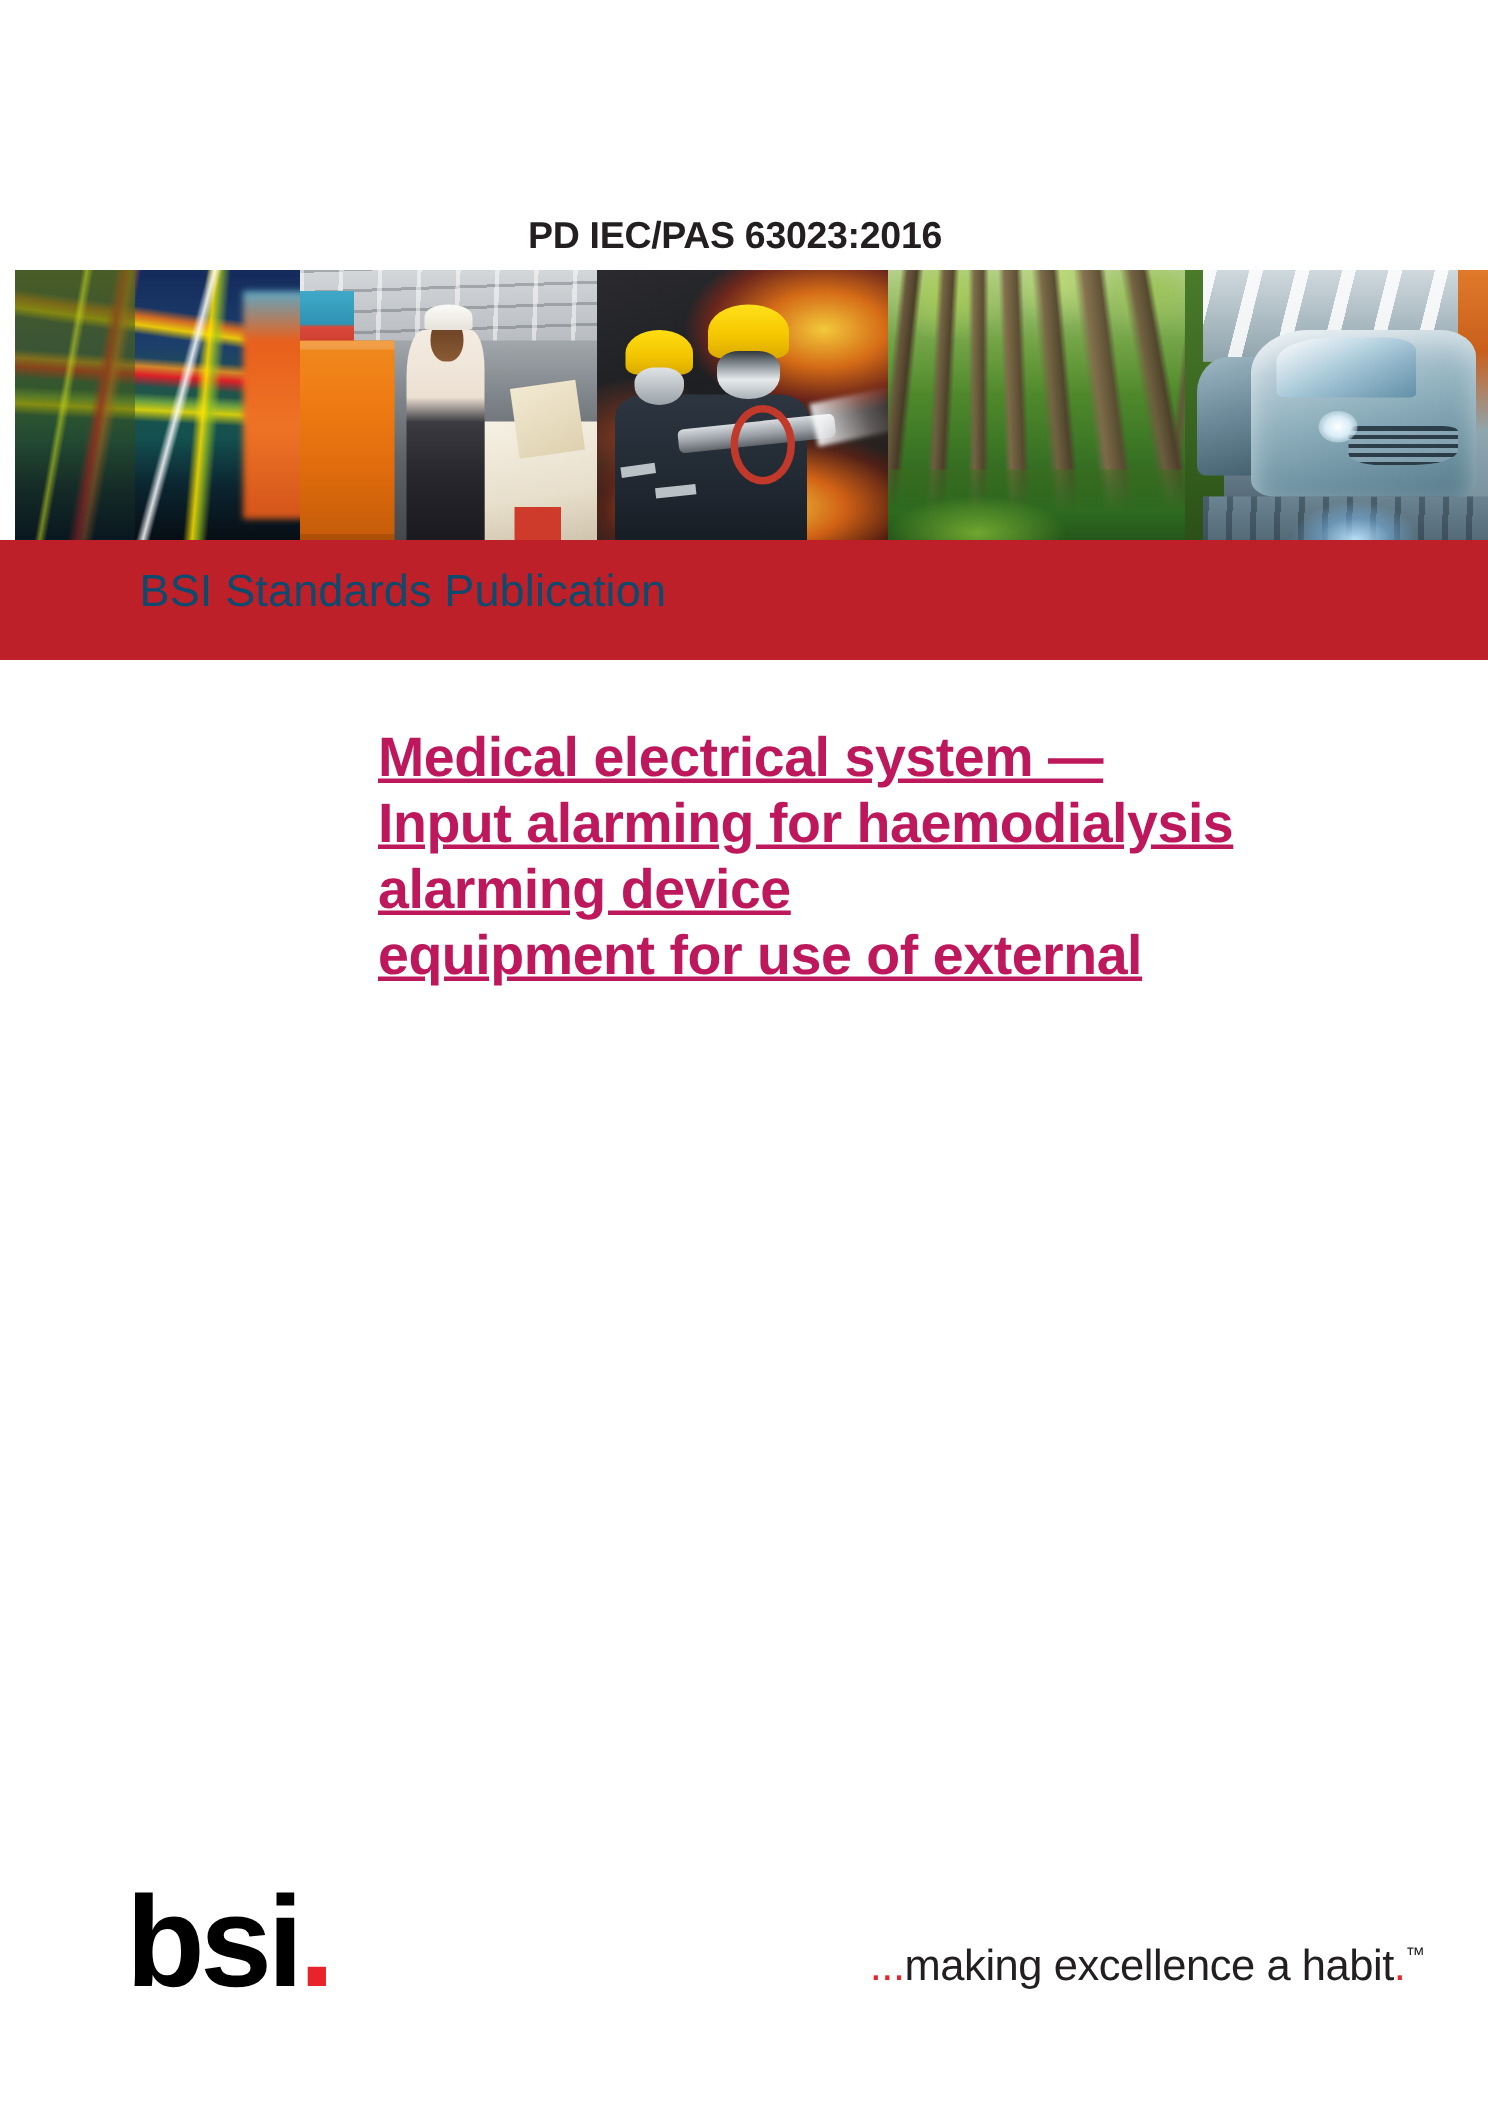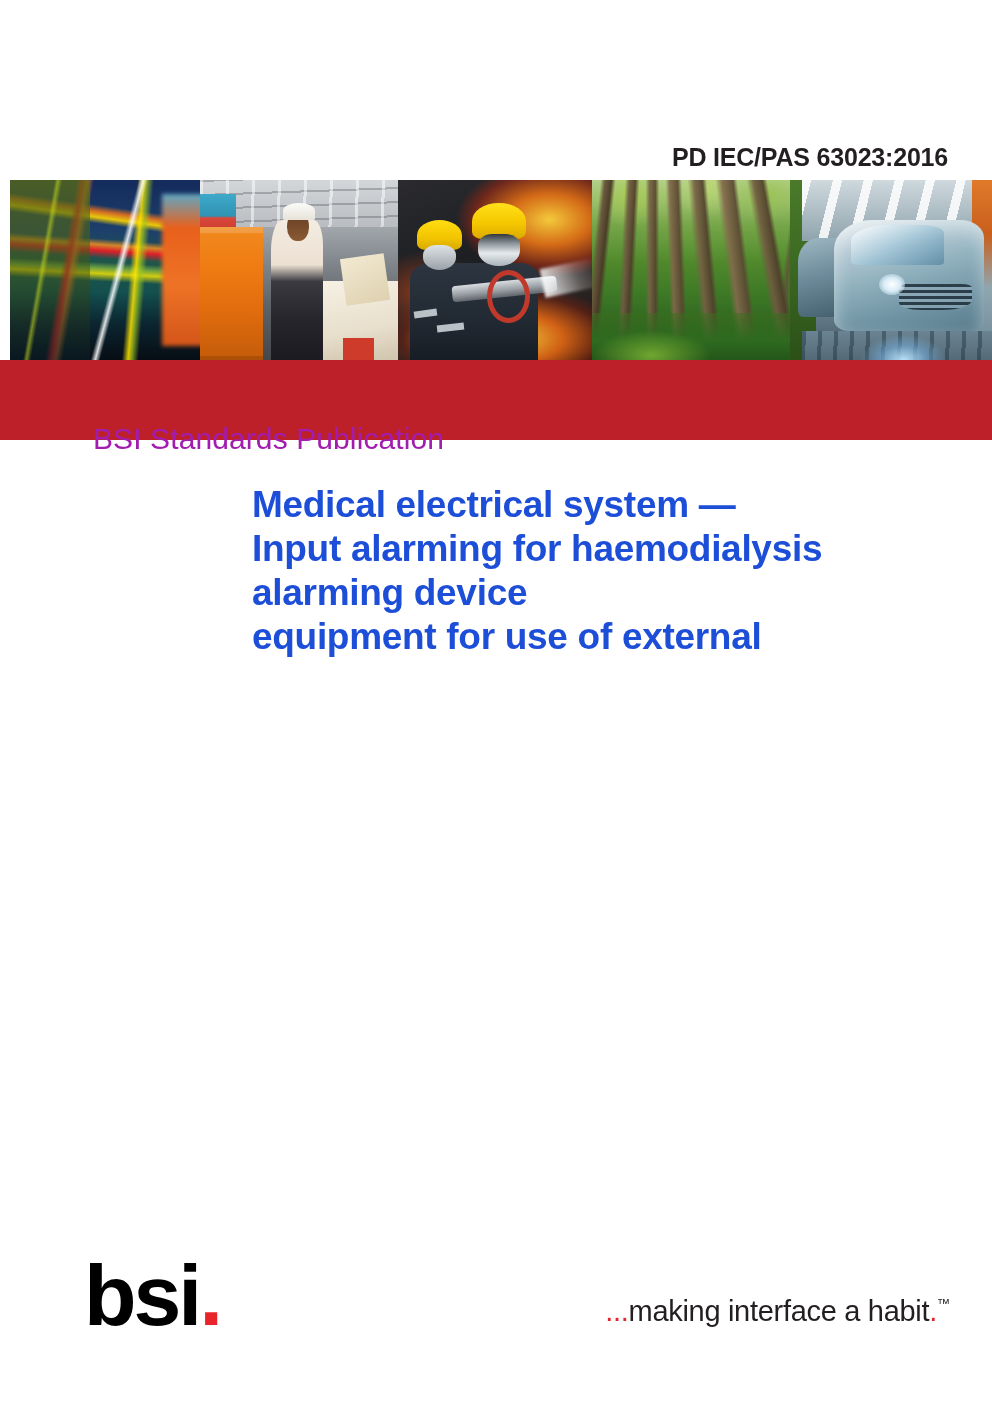--- a/index.html
+++ b/index.html
@@ -12,23 +12,23 @@
     height: 1403px;
     position: relative;
     font-family: "Liberation Sans", sans-serif;
     overflow: hidden;
   }
 
   
   .doc-number {
     position: absolute;
     top: 143px;
-    left: 0;
+    left: 16px;
     width: 948px;
-    text-align: right;
+    text-align: center;
     font-size: 25px;
     font-weight: bold;
     letter-spacing: -0.2px;
     color: #231f20;
   }
 
   
   .photo-strip {
     position: absolute;
     top: 180px;
@@ -314,39 +314,39 @@
     left: 0;
     width: 992px;
     height: 80px;
     background: #be2029;
   }
   .banner-text {
     position: absolute;
     left: 93px;
     top: 378px;
     font-size: 30px;
-    color: #a21caf;
+    color: #0c4a6e;
     letter-spacing: 0.1px;
-    margin-top: 44px;
   }
 
   
   .title-block {
     position: absolute;
     left: 252px;
     top: 483px;
     width: 700px;
   }
   .title-line {
     font-size: 37px;
     font-weight: bold;
     line-height: 44px;
-    color: #1d4ed8;
+    color: #be185d;
     letter-spacing: -0.3px;
     white-space: nowrap;
+    text-decoration: underline;
   }
 
   
   .logo {
     position: absolute;
     left: 84px;
     top: 1252px;
     font-size: 86px;
     font-weight: bold;
     line-height: 86px;
@@ -428,13 +428,13 @@
 
 <div class="title-block">
   <div class="title-line">Medical electrical system —</div>
   <div class="title-line">Input alarming for haemodialysis</div>
   <div class="title-line">alarming device</div>
   <div class="title-line">equipment for use of external</div>
 </div>
 
 <div class="logo"><span>bsi</span><span class="dot">.</span></div>
 
-<div class="tagline"><span class="lead-dots">...</span><span>making interface a habit</span><span class="end-dot">.</span><span class="tm">™</span></div>
+<div class="tagline"><span class="lead-dots">...</span><span>making excellence a habit</span><span class="end-dot">.</span><span class="tm">™</span></div>
 
 </body></html>

